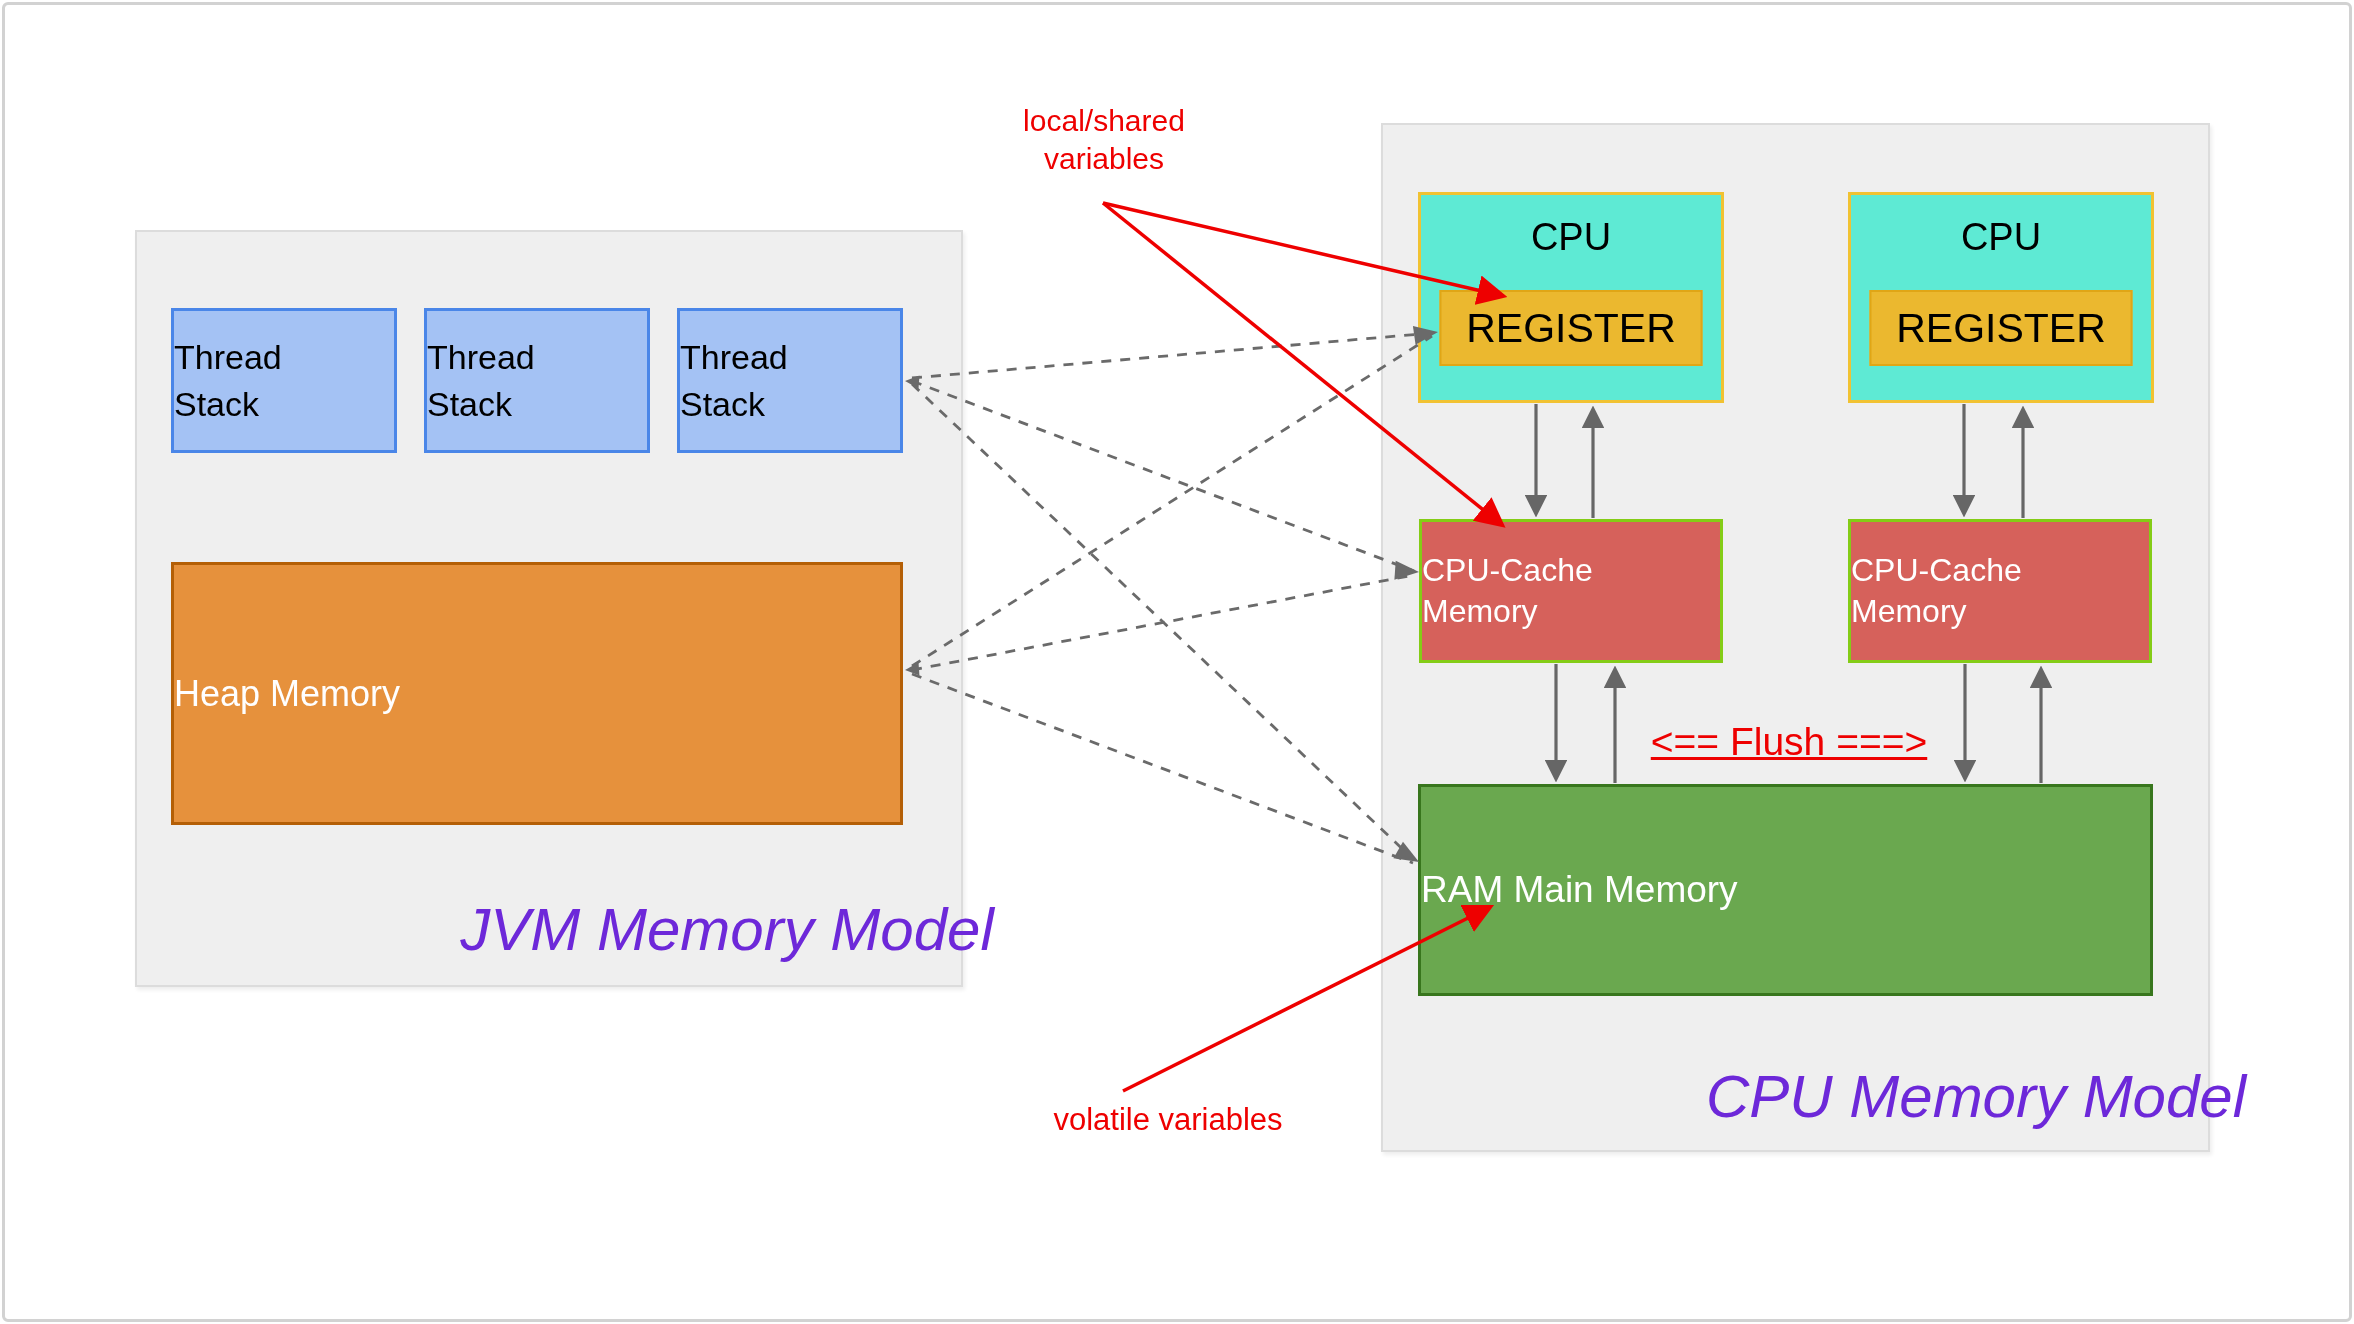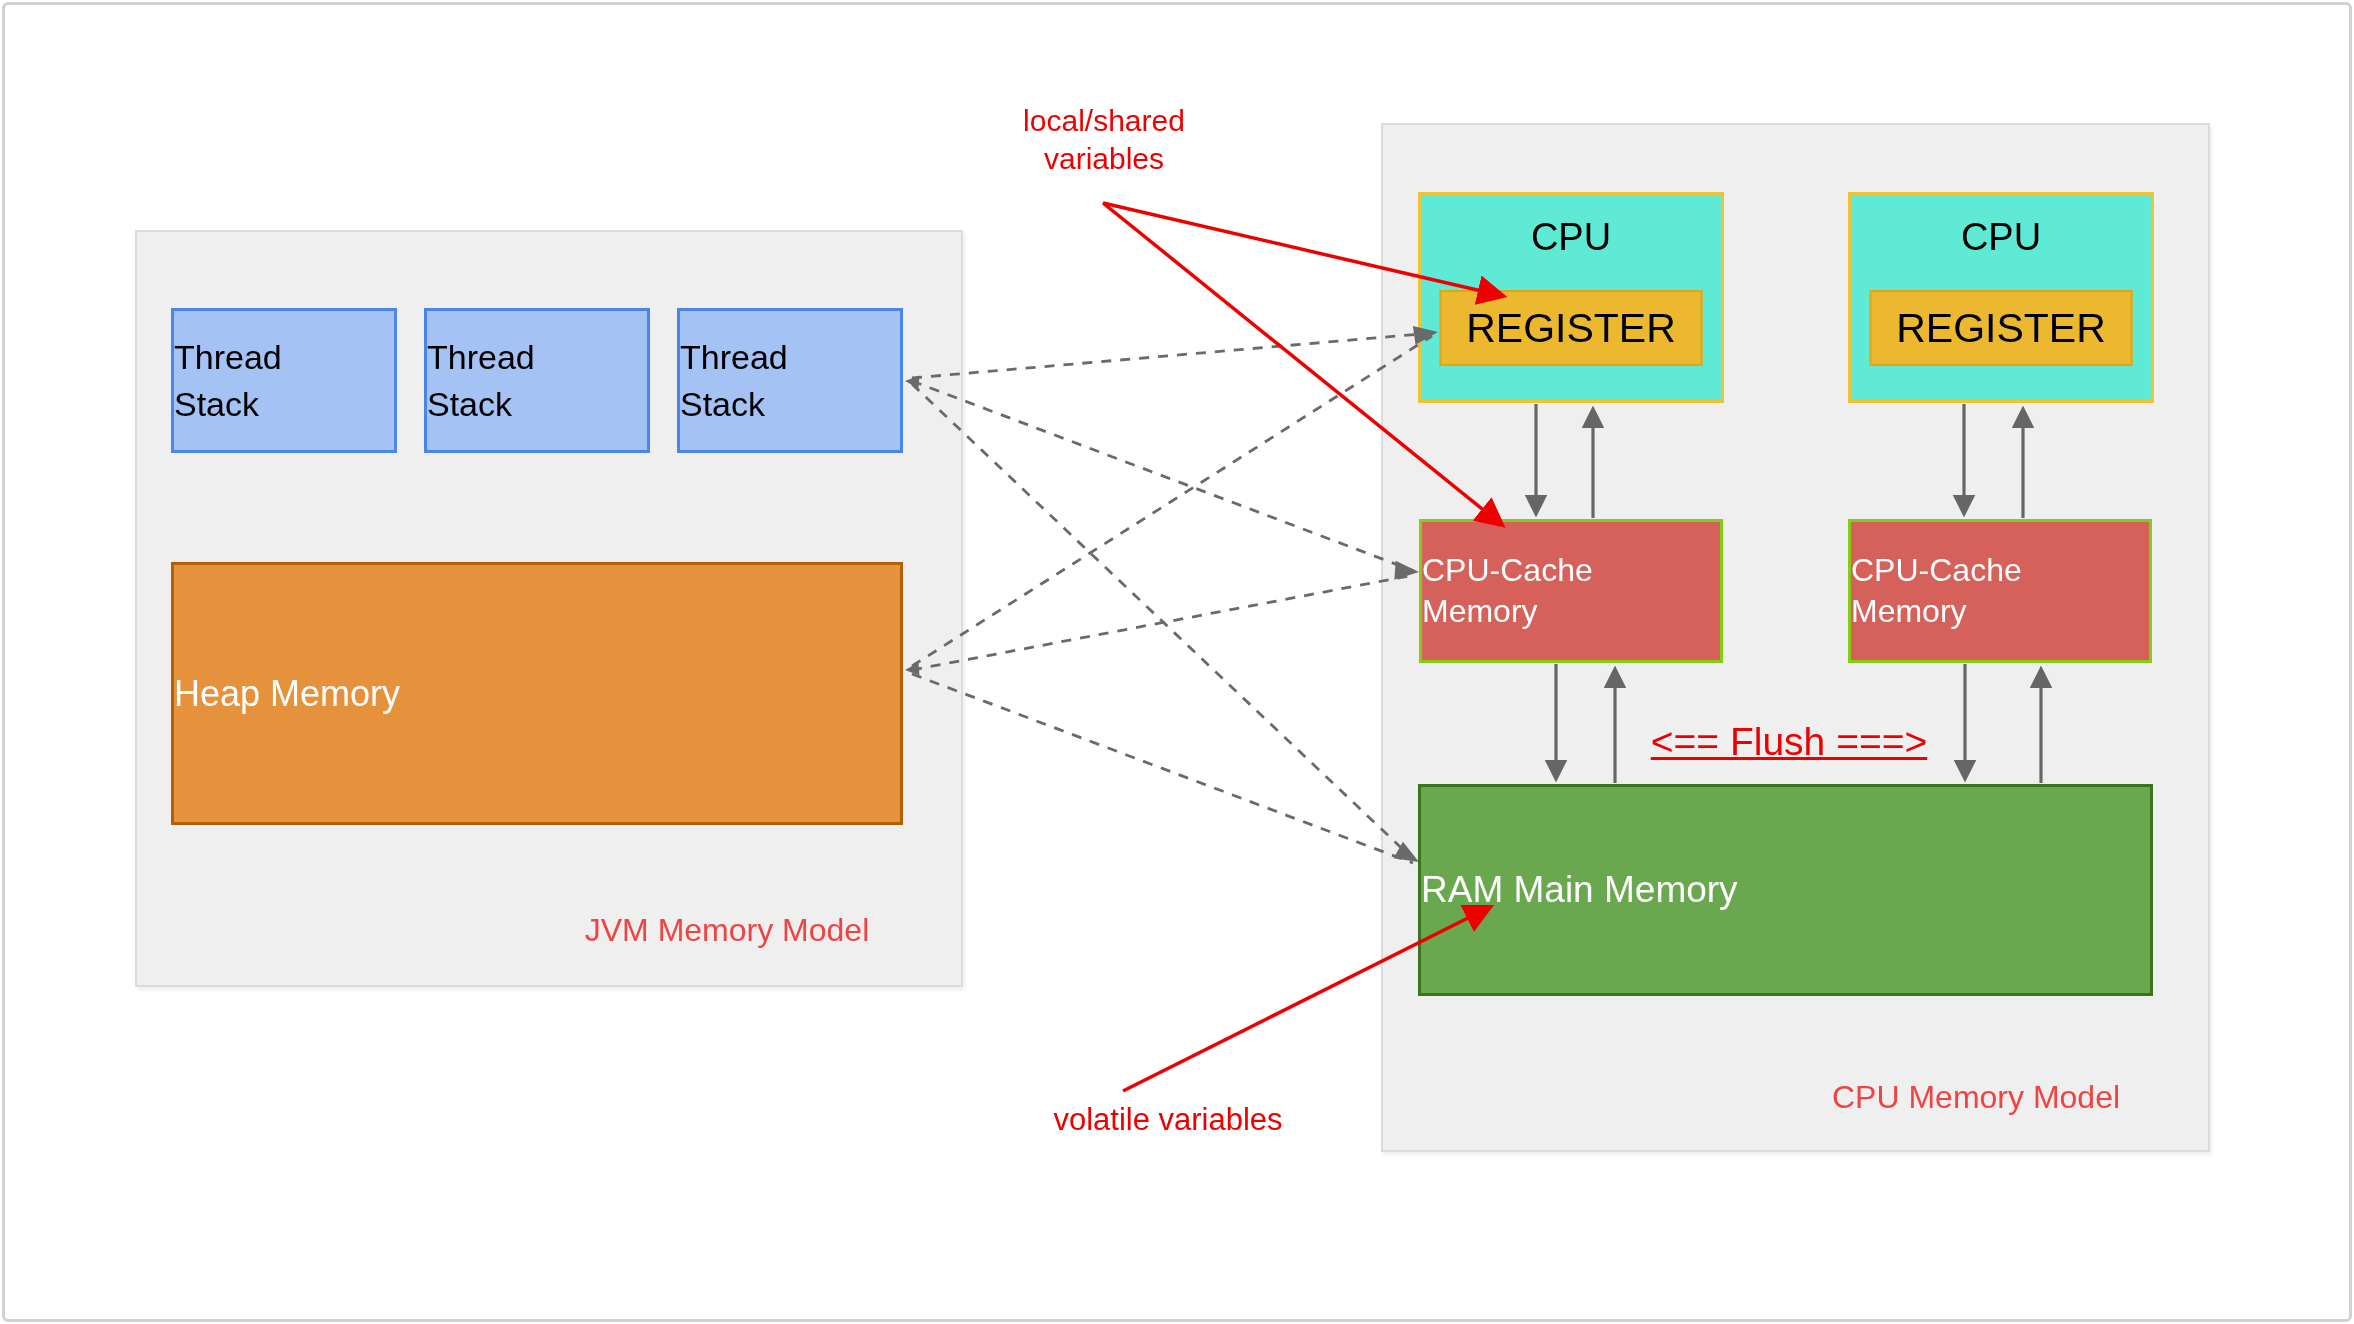--- a/index.html
+++ b/index.html
@@ -47,25 +47,26 @@
   #ts2 { left: 424px; top: 308px; }
   #ts3 { left: 677px; top: 308px; }
   #heap {
     left: 171px; top: 562px; width: 732px; height: 263px;
     background: #e6913c;
     border: 3px solid #b45f06;
     color: #ffffff; font-size: 36px;
   }
   .section-label {
     position: absolute;
-    color: #ef4444;
-    font-size: 32px;
+    color: #6d28d9;
+    font-size: 60px;
     line-height: 54px;
     white-space: nowrap;
     transform: translateX(-50%);
+    font-style: italic;
   }
   #jvm-label { left: 727px; top: 903px; }
   #cpu-label { left: 1976px; top: 1070px; }
   .cpu-box {
     position: absolute;
     width: 306px; height: 211px;
     background: #5eead4;
     border: 3px solid #f1c232;
     box-sizing: border-box;
   }

